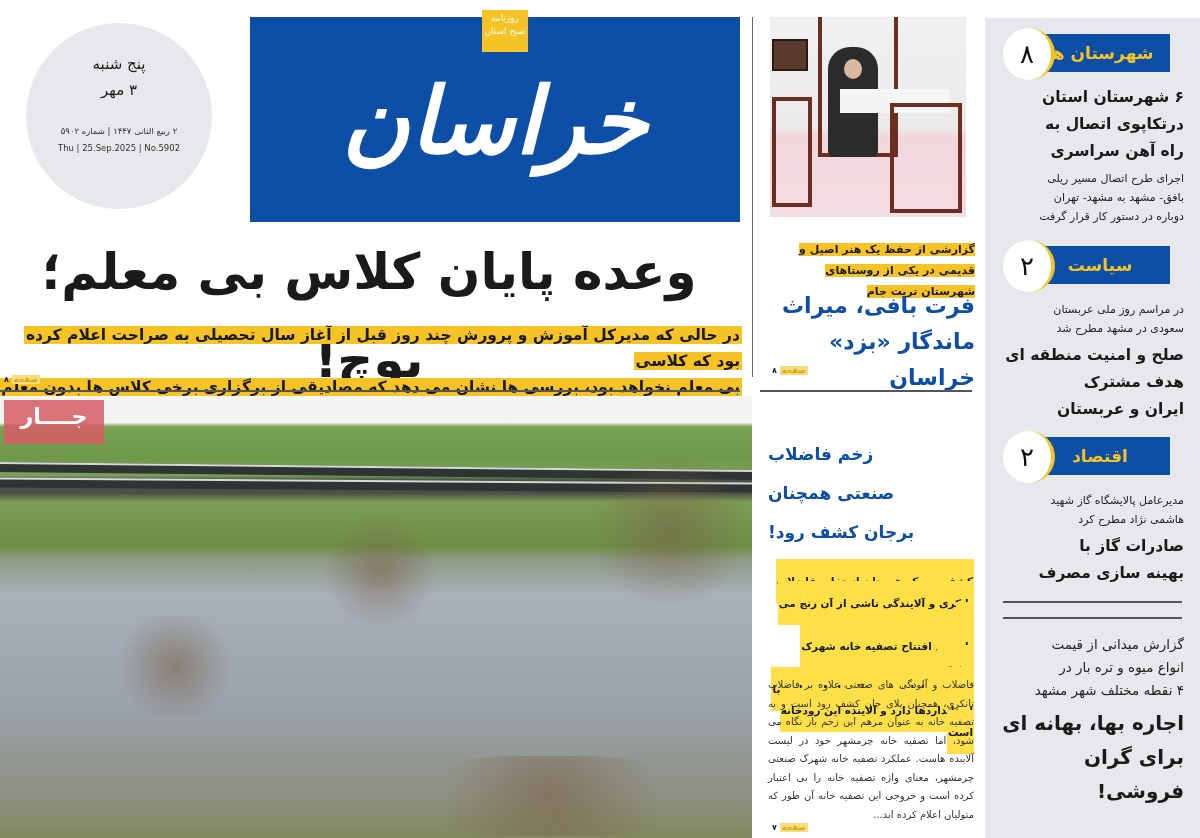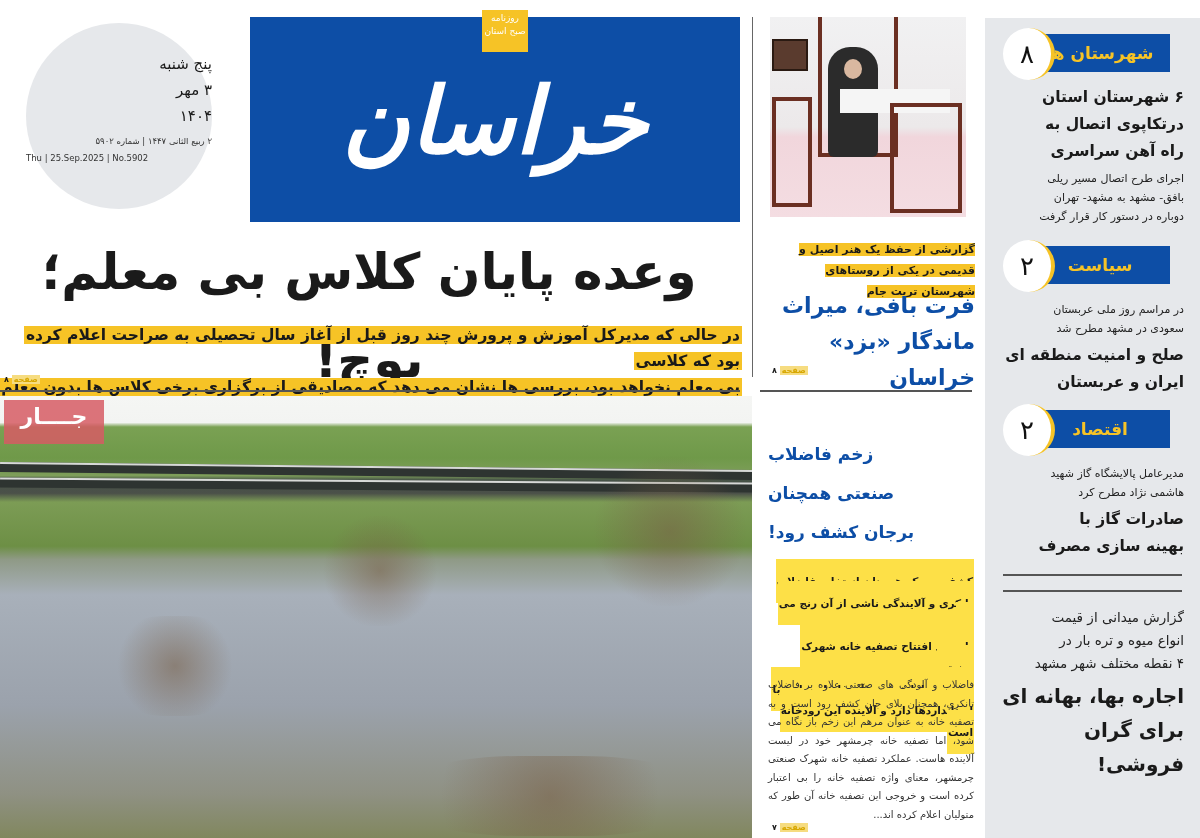--- a/index.html
+++ b/index.html
@@ -11,21 +11,21 @@
   .sec-header { position: relative; height: 44px; margin-top: 14px; }
   .sec-bar { position: absolute; right: 18px; top: 2px; width: 140px; height: 38px; background: #0d4ea6; display: flex; align-items: center; justify-content: center; }
   .sec-bar span { color: #f6c326; font-weight: bold; font-size: 17px; }
   .sec-num { position: absolute; left: 8px; top: -4px; width: 52px; height: 52px; border-radius: 50%; background: #fff; border-right: 4px solid #f6c326; display: flex; align-items: center; justify-content: center; font-size: 26px; color: #111; font-family: "DejaVu Serif", serif; }
   .sb-title { font-weight: bold; font-size: 15.5px; line-height: 27px; text-align: right; padding-right: 4px; }
   .sb-sub { font-size: 11px; line-height: 19px; text-align: right; color: #222; padding-right: 4px; }
   .sb-rule { height: 2px; background: #555; margin: 14px 6px 14px 8px; }
   .sb-big { font-weight: bold; font-size: 20px; line-height: 34px; text-align: right; padding-right: 4px; }
 
   
-  .datebox { position: absolute; left: 26px; top: 23px; width: 186px; height: 186px; border-radius: 50%; background: #e6e8eb; padding-top: 28px; }
+  .datebox { position: absolute; left: 26px; top: 23px; width: 186px; height: 186px; border-radius: 50%; background: #e6e8eb; text-align: center; padding-top: 28px; }
   .datebox .d1 { font-size: 15px; line-height: 26px; }
   .datebox .d2 { font-size: 8.5px; line-height: 17px; color: #333; }
   .masthead { position: absolute; left: 250px; top: 17px; width: 490px; height: 205px; background: #0d4ea6; overflow: hidden; }
   .logo-text { position: absolute; left: 0; right: 0; top: 34px; text-align: center; color: #fff; font-family: "DejaVu Serif", serif; font-size: 92px; font-style: italic; font-weight: bold; letter-spacing: -2px; line-height: 140px; }
   .tag { position: absolute; left: 482px; top: 10px; width: 46px; height: 42px; background: #f6c326; color: #fff; font-size: 9px; line-height: 13px; text-align: center; padding-top: 2px; }
   .v-rule { position: absolute; left: 752px; top: 17px; width: 1px; height: 360px; background: #666; }
 
   
   .headline { position: absolute; left: 4px; top: 228px; width: 730px; text-align: center; font-weight: bold; font-size: 50px; line-height: 88px; letter-spacing: -1px; }
   .lede { position: absolute; left: 0; top: 322px; width: 742px; text-align: right; }
@@ -56,22 +56,21 @@
   .story-lede { position: absolute; left: 768px; top: 570px; width: 206px; text-align: right; }
   .story-lede span { background: #fde047; font-weight: bold; font-size: 10.5px; line-height: 19.5px; box-decoration-break: clone; -webkit-box-decoration-break: clone; padding: 16px 1px; }
   .story-body { position: absolute; left: 768px; top: 676px; width: 206px; text-align: justify; font-size: 10px; line-height: 18.5px; color: #333; }
 </style>
 </head>
 <body>
 
 <div class="datebox">
   <div class="d1">پنج شنبه</div>
   <div class="d1">۳ مهر</div>
-  <div class="d1">۱۴۰۴</div>
-  <div class="d2" style="margin-top:4px">۲ ربیع الثانی ۱۴۴۷ | شماره ۵۹۰۲</div>
+  <div class="d2" style="margin-top:20px">۲ ربیع الثانی ۱۴۴۷ | شماره ۵۹۰۲</div>
   <div class="d2" style="direction:ltr">Thu | 25.Sep.2025 | No.5902</div>
 </div>
 
 <div class="masthead">
   <div class="logo-text">خراسان رضوی</div>
 </div>
 <div class="tag">روزنامه صبح استان</div>
 <div class="v-rule"></div>
 
 <h1 class="headline">وعده پایان کلاس بی معلم؛ پوچ!</h1>
@@ -155,20 +154,21 @@
   <div class="sec-header" style="margin-top:18px">
     <div class="sec-bar">
         <span>سیاست</span>
       </div>
     <div class="sec-num">۲</div>
   </div>
   <div style="margin-top:12px">
     <div class="sb-sub">در مراسم روز ملی عربستان</div>
     <div class="sb-sub">سعودی در مشهد مطرح شد</div>
     <div class="sb-title" style="margin-top:4px">صلح و امنیت منطقه ای</div>
+    <div class="sb-title">هدف مشترک</div>
     <div class="sb-title">ایران و عربستان</div>
   </div>
 
   <div class="sec-header" style="margin-top:12px">
     <div class="sec-bar">
         <span>اقتصاد</span>
       </div>
     <div class="sec-num">۲</div>
   </div>
   <div style="margin-top:12px">

